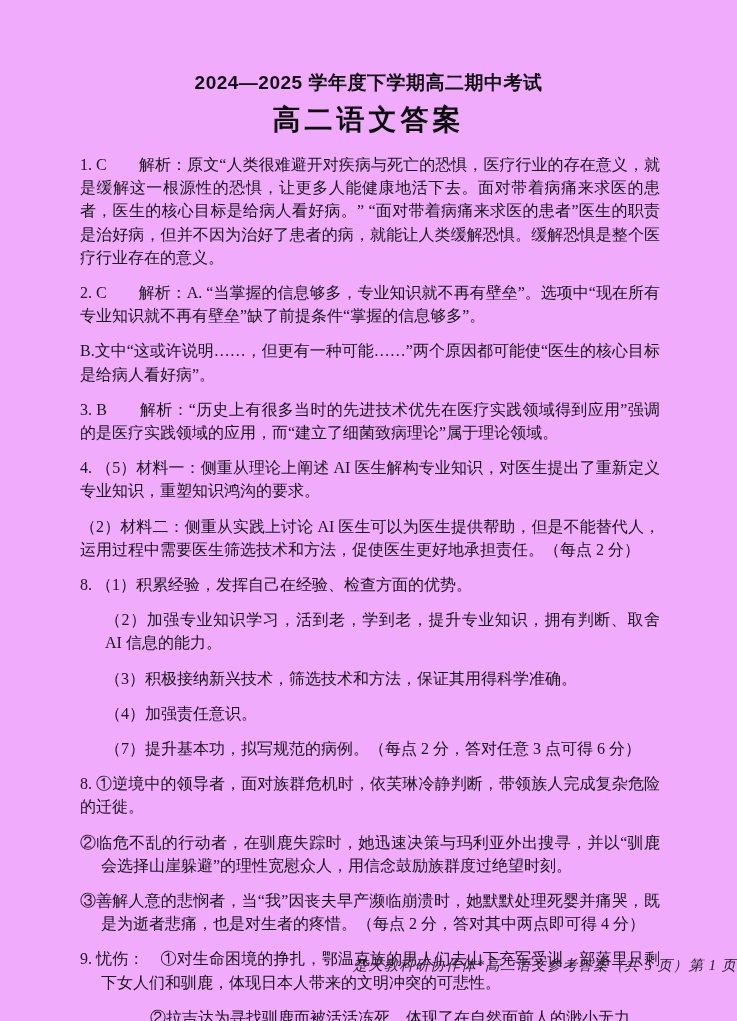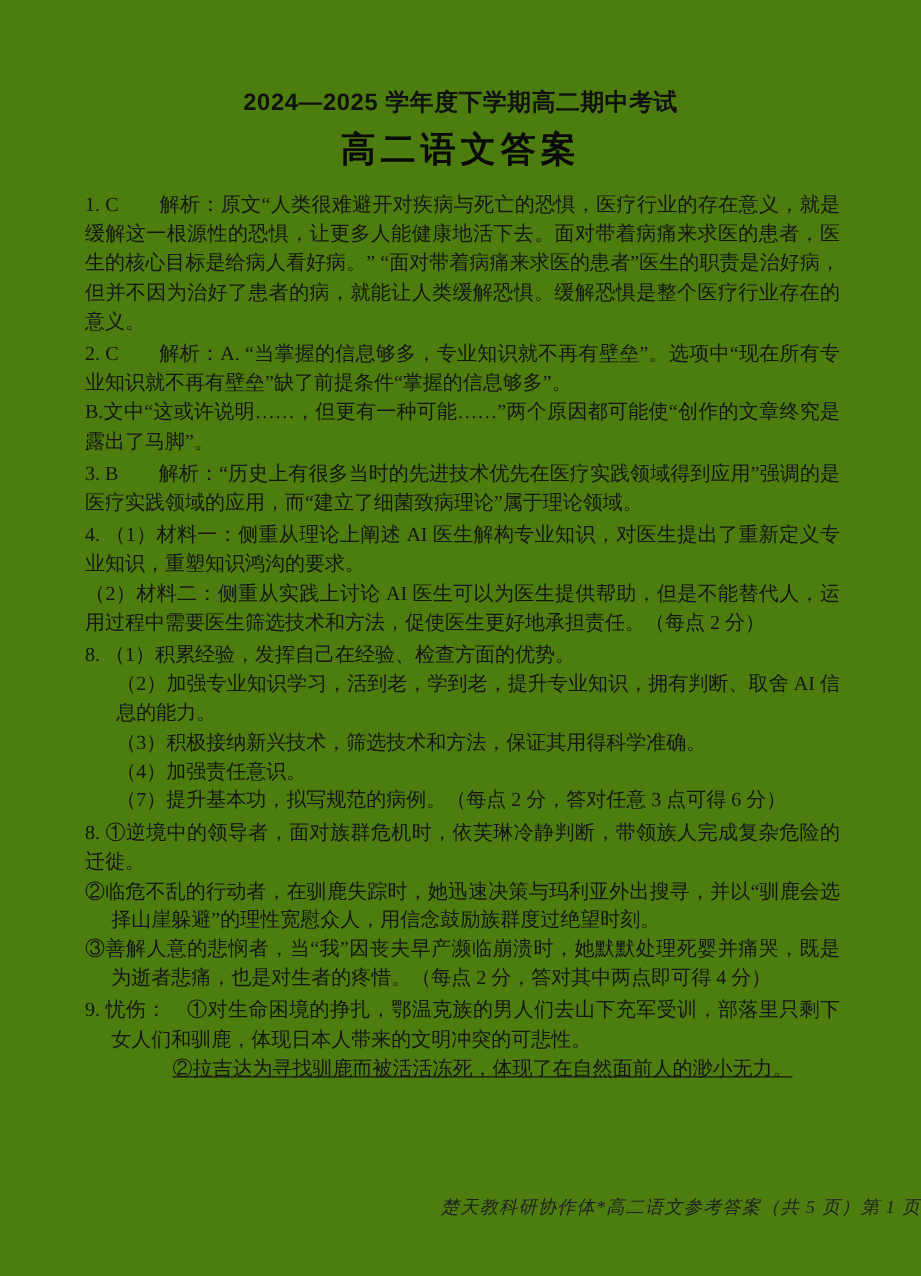--- a/index.html
+++ b/index.html
@@ -4,21 +4,21 @@
 <style>
   html, body {
     margin: 0;
     padding: 0;
     background: #ffffff;
   }
   .page {
     position: relative;
     width: 737px;
     height: 1021px;
-    background: #4d7c0f;
+    background: #f0abfc;
     overflow: hidden;
     color: #141414;
   }
   .header {
     padding-top: 70px;
     text-align: center;
   }
   .exam-title {
     font-family: "Liberation Sans", "DejaVu Sans", sans-serif;
     font-weight: 700;
@@ -38,21 +38,21 @@
   }
   .content {
     margin: 13px 65px 0 68px;
     font-family: "Liberation Serif", "DejaVu Serif", serif;
     font-size: 16px;
     line-height: 23.2px;
     text-align: justify;
     color: #161616;
   }
   .answer-item { margin-bottom: 3px; }
-  .para { margin: 0; padding: 0; }
+  .para { margin: 12px; padding: 0; }
   .para.plain { }
   .para.sub  { padding-left: 25px; }
   .para.hang { padding-left: 21px; text-indent: -21px; }
   .para.deep { padding-left: 70px; text-decoration: underline; }
   .footer {
     position: absolute;
     left: 0;
     right: 0;
     bottom: 46px;
     text-align: right;
@@ -71,27 +71,27 @@
     <div class="exam-title">2024—2025 学年度下学期高二期中考试</div>
     <div class="answer-title">高二语文答案</div>
   </div>
 
   <div class="content">
       <div class="answer-item">
         <p class="para plain">1. C　　解析：原文“人类很难避开对疾病与死亡的恐惧，医疗行业的存在意义，就是缓解这一根源性的恐惧，让更多人能健康地活下去。面对带着病痛来求医的患者，医生的核心目标是给病人看好病。” “面对带着病痛来求医的患者”医生的职责是治好病，但并不因为治好了患者的病，就能让人类缓解恐惧。缓解恐惧是整个医疗行业存在的意义。</p>
       </div>
       <div class="answer-item">
         <p class="para plain">2. C　　解析：A. “当掌握的信息够多，专业知识就不再有壁垒”。选项中“现在所有专业知识就不再有壁垒”缺了前提条件“掌握的信息够多”。</p>
-        <p class="para plain">B.文中“这或许说明……，但更有一种可能……”两个原因都可能使“创作的文章终究是露出了马脚”。</p>
+        <p class="para plain">B.文中“这或许说明……，但更有一种可能……”两个原因都可能使“医生的核心目标是给病人看好病”。</p>
       </div>
       <div class="answer-item">
         <p class="para plain">3. B　　解析：“历史上有很多当时的先进技术优先在医疗实践领域得到应用”强调的是医疗实践领域的应用，而“建立了细菌致病理论”属于理论领域。</p>
       </div>
       <div class="answer-item">
-        <p class="para plain">4. （1）材料一：侧重从理论上阐述 AI 医生解构专业知识，对医生提出了重新定义专业知识，重塑知识鸿沟的要求。</p>
+        <p class="para plain">4. （5）材料一：侧重从理论上阐述 AI 医生解构专业知识，对医生提出了重新定义专业知识，重塑知识鸿沟的要求。</p>
         <p class="para plain">（2）材料二：侧重从实践上讨论 AI 医生可以为医生提供帮助，但是不能替代人，运用过程中需要医生筛选技术和方法，促使医生更好地承担责任。（每点 2 分）</p>
       </div>
       <div class="answer-item">
         <p class="para plain">8. （1）积累经验，发挥自己在经验、检查方面的优势。</p>
         <p class="para sub">（2）加强专业知识学习，活到老，学到老，提升专业知识，拥有判断、取舍 AI 信息的能力。</p>
         <p class="para sub">（3）积极接纳新兴技术，筛选技术和方法，保证其用得科学准确。</p>
         <p class="para sub">（4）加强责任意识。</p>
         <p class="para sub">（7）提升基本功，拟写规范的病例。（每点 2 分，答对任意 3 点可得 6 分）</p>
       </div>
       <div class="answer-item">

